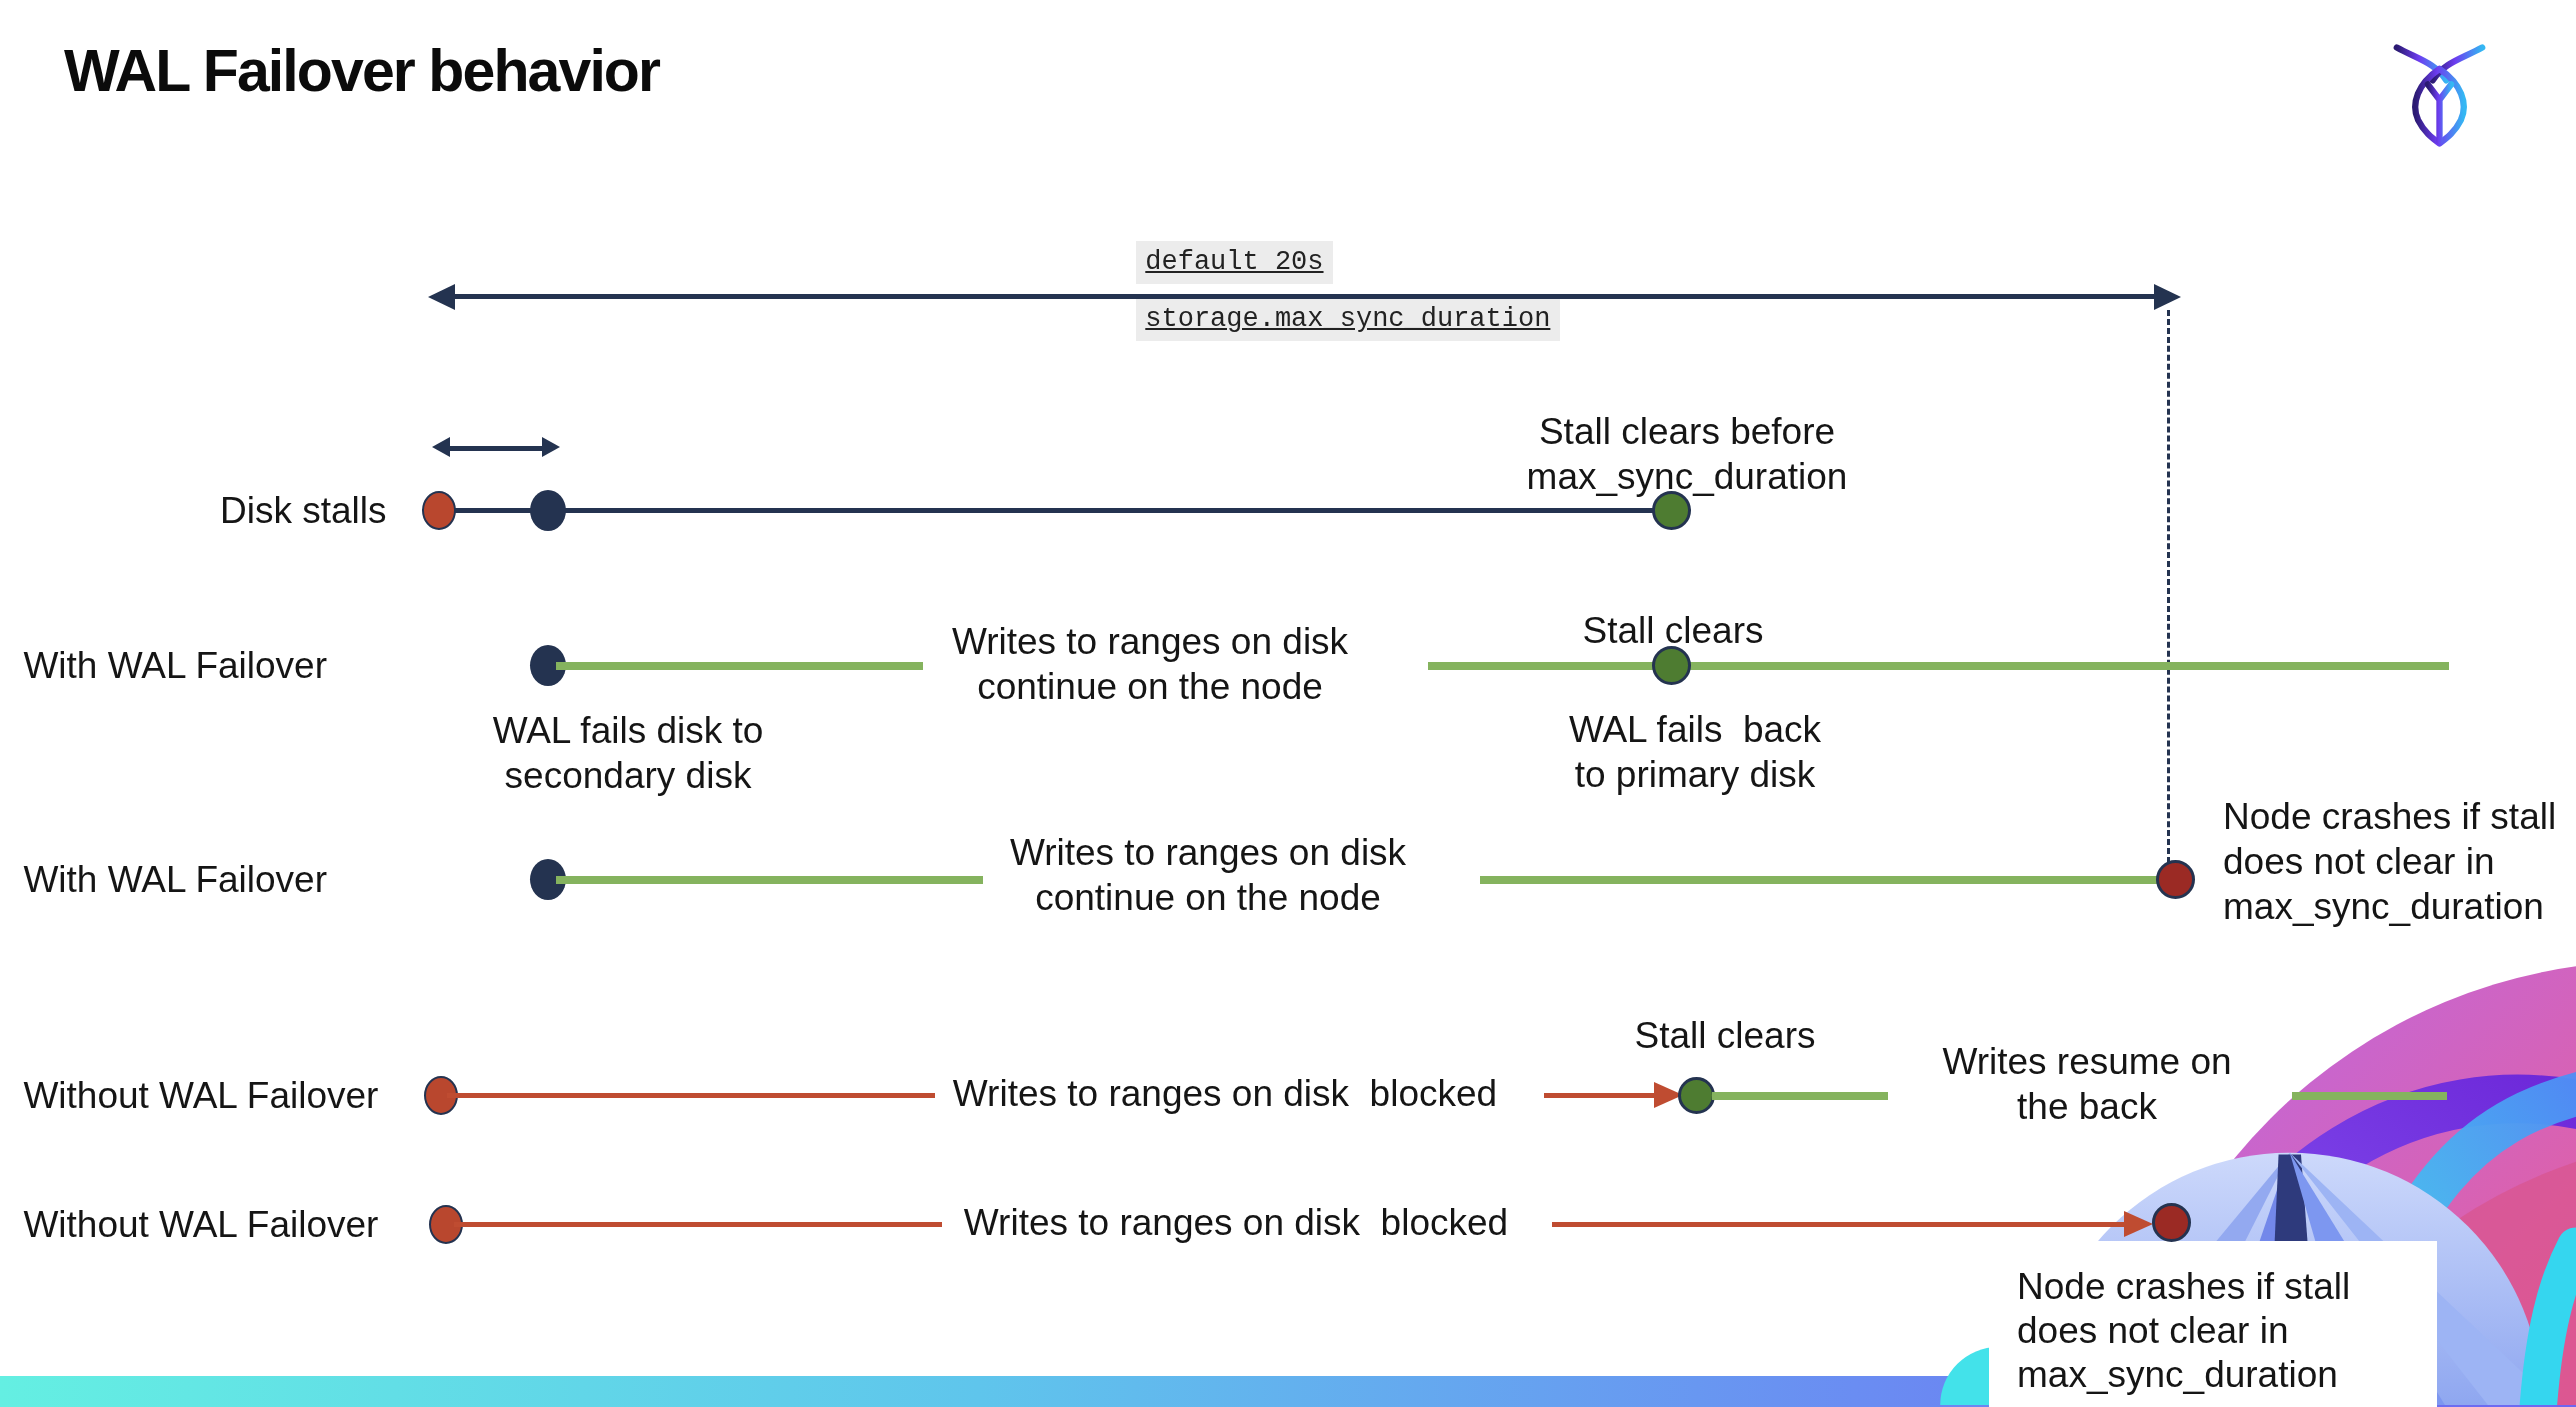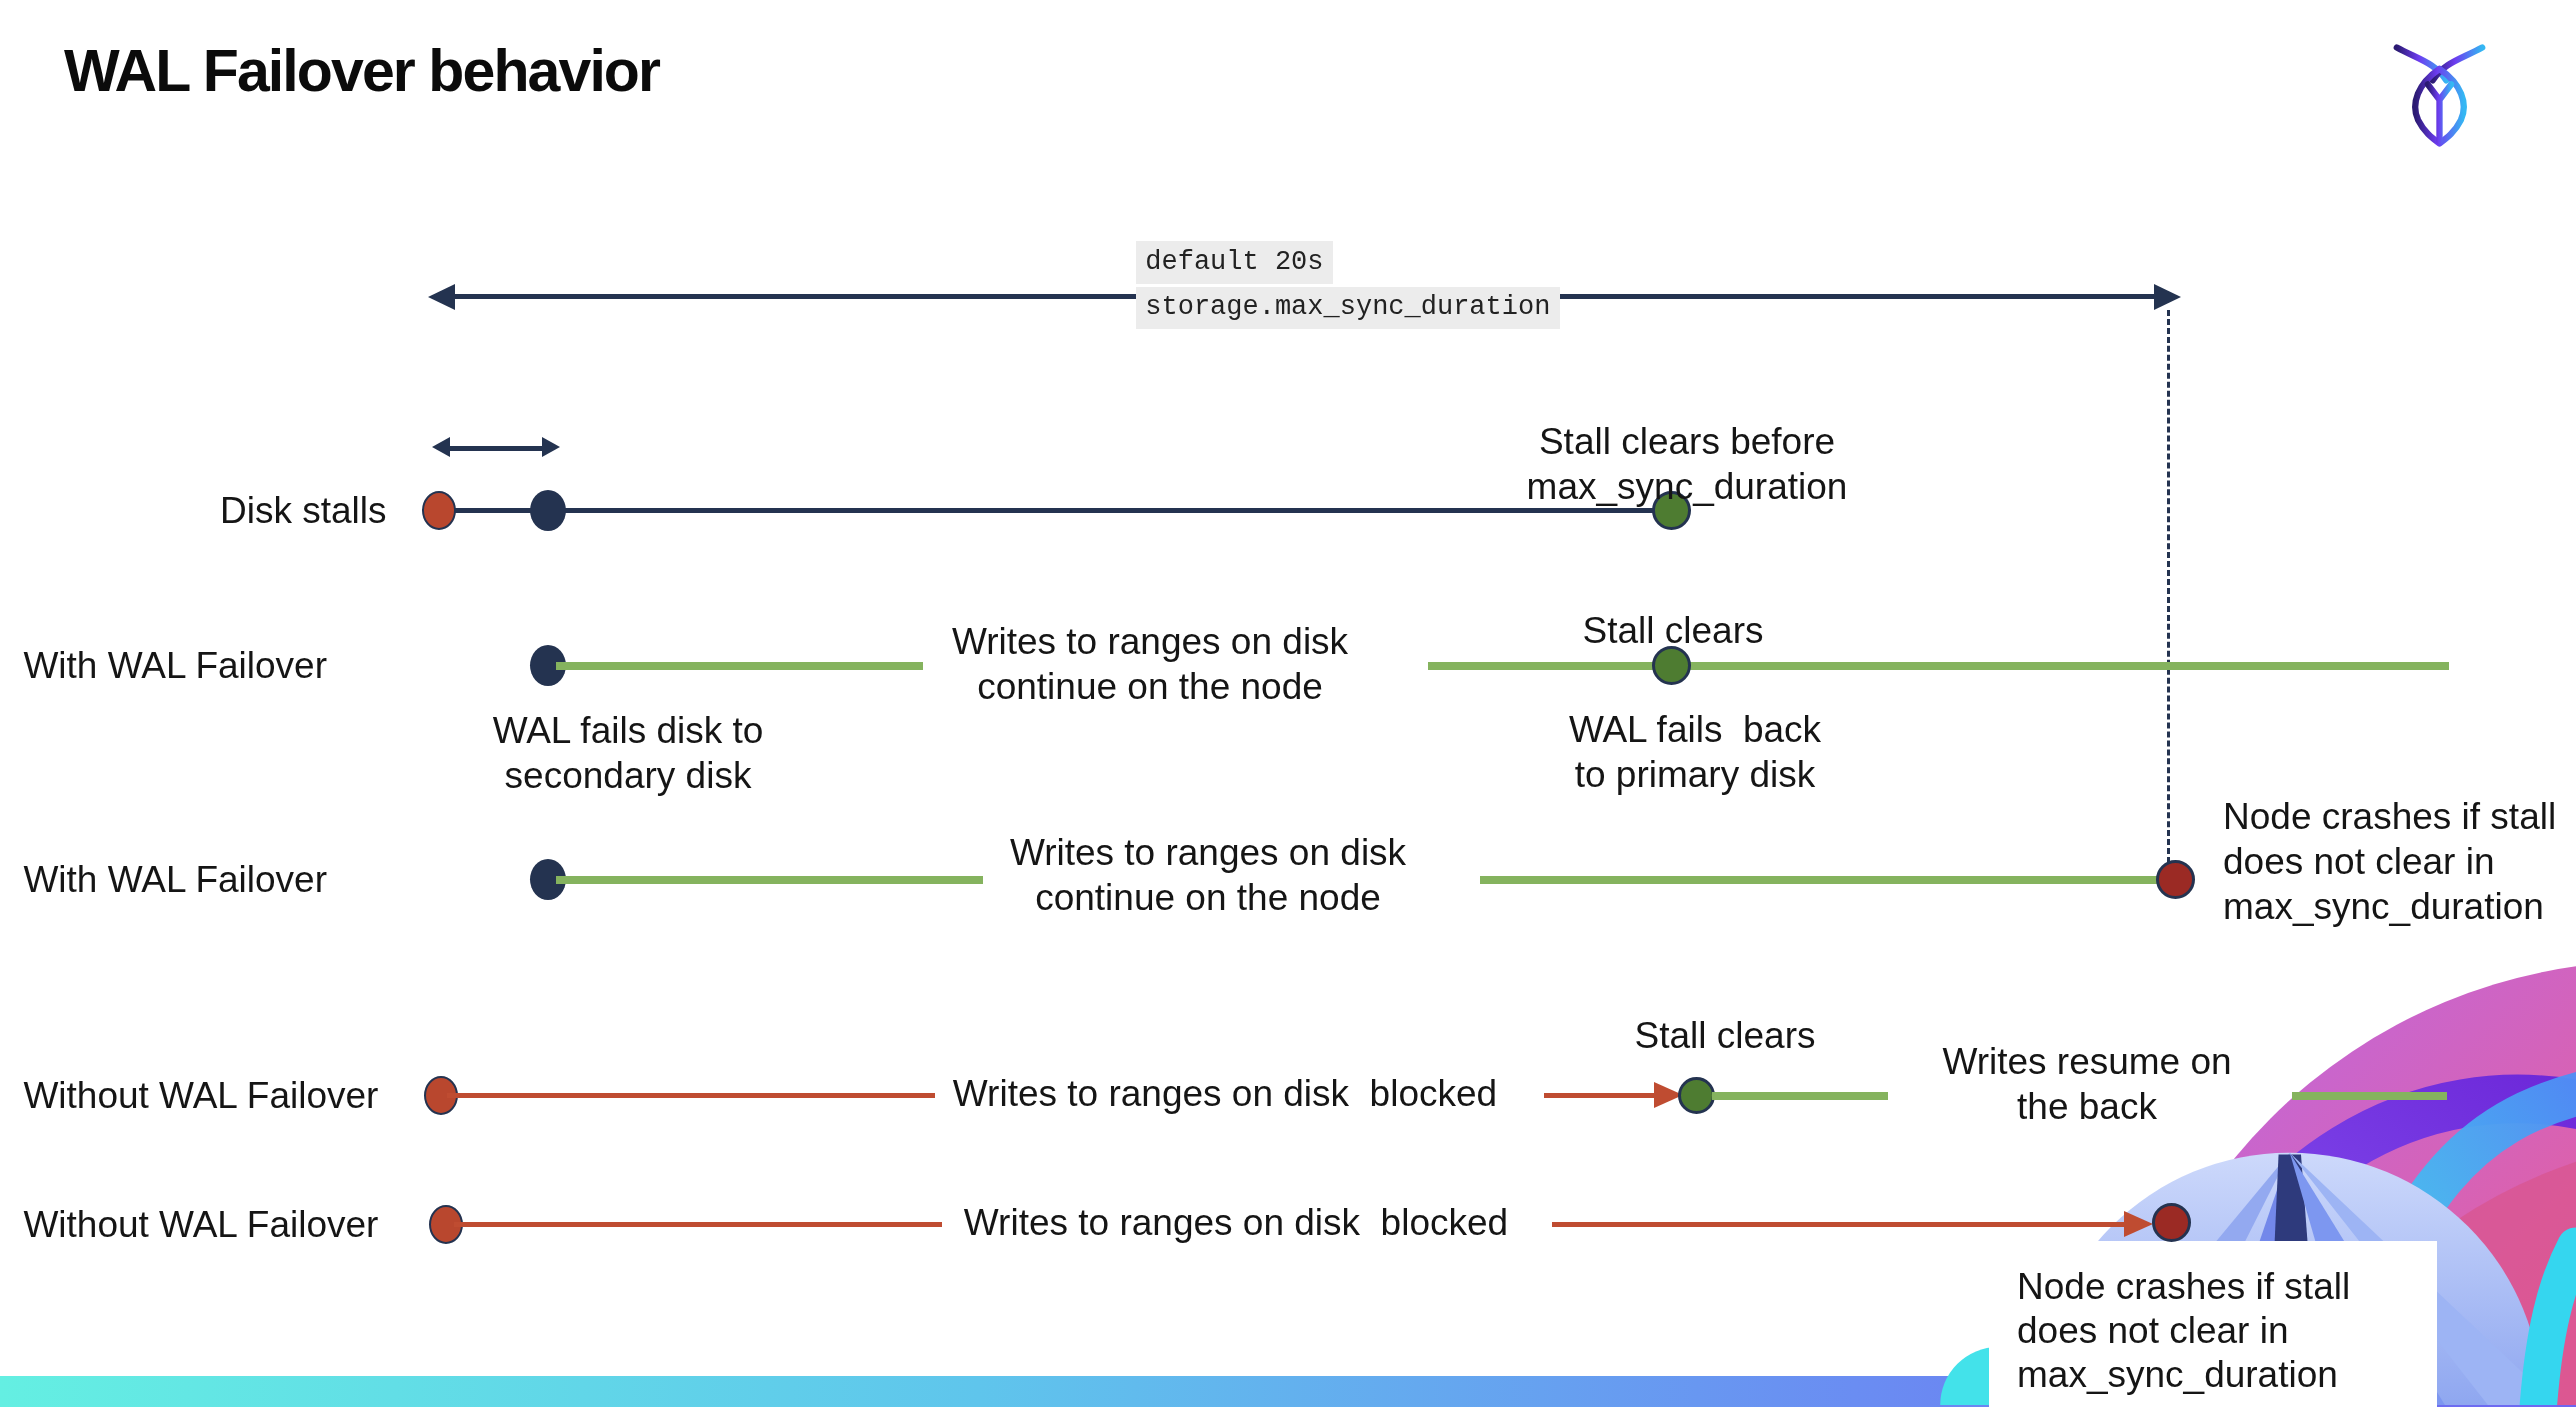--- a/index.html
+++ b/index.html
@@ -9,21 +9,21 @@
   
   .title{position:absolute;left:64px;top:37px;font-size:59px;font-weight:700;
          letter-spacing:-1.9px;color:#0b0b0b;z-index:5;}
   .lbl{position:absolute;font-size:37px;line-height:45px;color:#151515;z-index:5;white-space:nowrap;}
   .ctr{transform:translateX(-50%);text-align:center;}
   .pre{white-space:pre;text-align:center;}
 
   
   .code{position:absolute;z-index:6;font-family:"Liberation Mono","DejaVu Sans Mono",monospace;
         font-size:27px;line-height:1.2;color:#222;}
-  .code span{display:table;background:#ececec;padding:4.7px 9.3px 5.6px 9.3px;margin-bottom:3px;white-space:pre;}
+  .code span{display:table;background:#ececec;padding:4.7px 9.3px 5.6px 9.3px;margin-bottom:15px;white-space:pre;text-decoration:underline;}
 
   
   .hline{position:absolute;z-index:5;}
   .navy{background:#243350;height:5.6px;}
   .greenl{background:#85b35e;height:8.4px;}
   .redl{background:#bf4c31;height:4.7px;}
   .dot{position:absolute;z-index:5;border-radius:50%;box-sizing:border-box;}
   .vdash{position:absolute;z-index:5;width:0;border-left:3.7px dashed #243350;}
 
   .tri{position:absolute;z-index:5;width:0;height:0;}
@@ -84,21 +84,21 @@
   <div class="tri tri-l-navy-s" style="left:432px;top:437px;"></div>
   <div class="tri tri-r-navy-s" style="left:542px;top:437px;"></div>
 
   <div class="vdash" style="left:2167px;top:310px;height:553px;"></div>
 
   <div class="lbl" style="left:220px;top:488px;">Disk stalls</div>
   <div class="hline navy" style="left:439px;top:508px;width:1232px;height:4.7px;"></div>
   <div class="dot" style="left:422px;top:491px;width:34px;height:39px;background:#b9472e;border:2.8px solid #243350;"></div>
   <div class="dot" style="left:530px;top:490px;width:36px;height:41px;background:#243350;"></div>
   <div class="dot" style="left:1652px;top:491px;width:39px;height:39px;background:#4e7c31;border:3.7px solid #243350;"></div>
-  <div class="lbl ctr" style="left:1687px;top:419px;text-align:center;">
+  <div class="lbl ctr" style="left:1687px;top:409px;text-align:center;">
     <div>Stall clears before</div>
     <div>max_sync_duration</div>
   </div>
 
   <div class="lbl" style="left:23.4px;top:643px;">With WAL Failover</div>
   <div class="dot" style="left:530px;top:645px;width:36px;height:41px;background:#243350;"></div>
   <div class="hline greenl" style="left:556px;top:662px;width:367px;"></div>
   <div class="lbl ctr" style="left:628px;top:708px;">
     <div>WAL fails disk to</div>
     <div>secondary disk</div>

